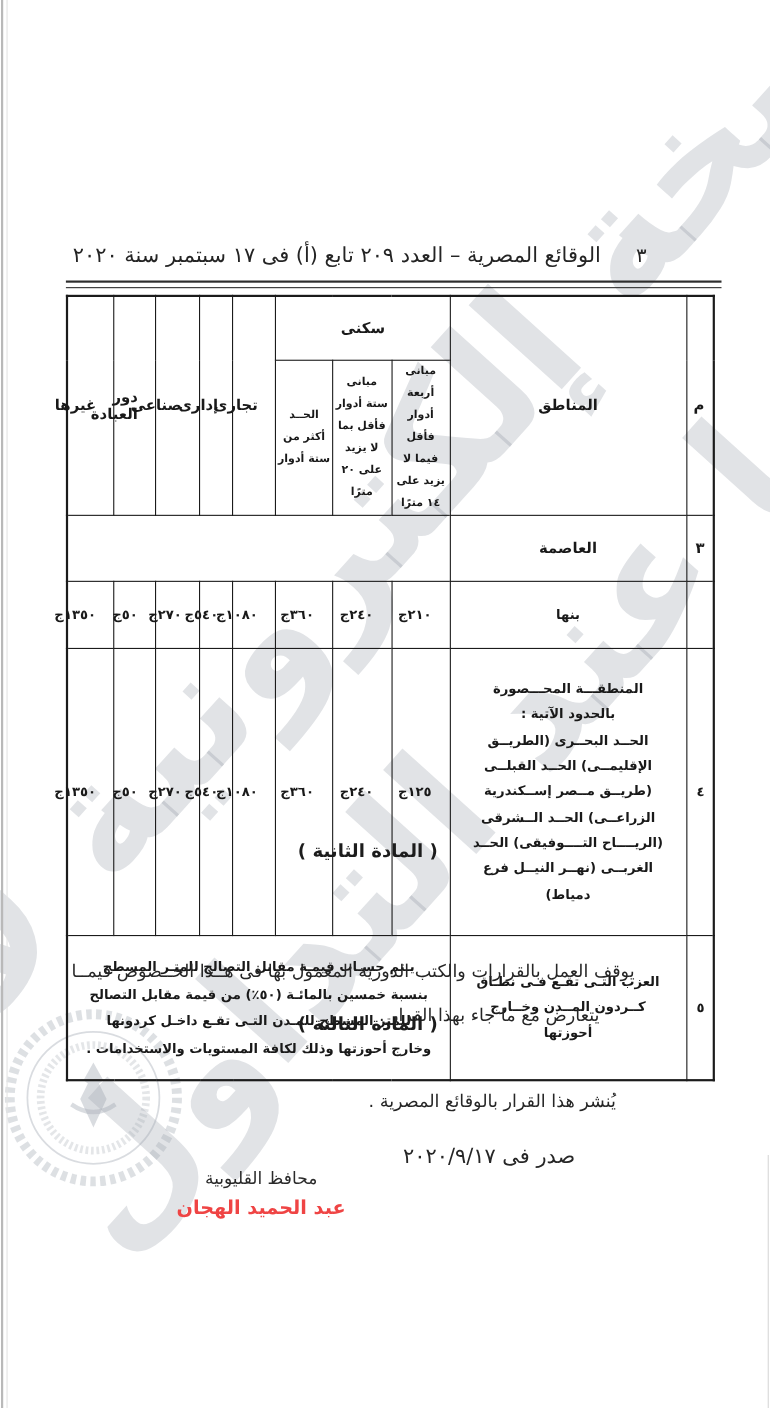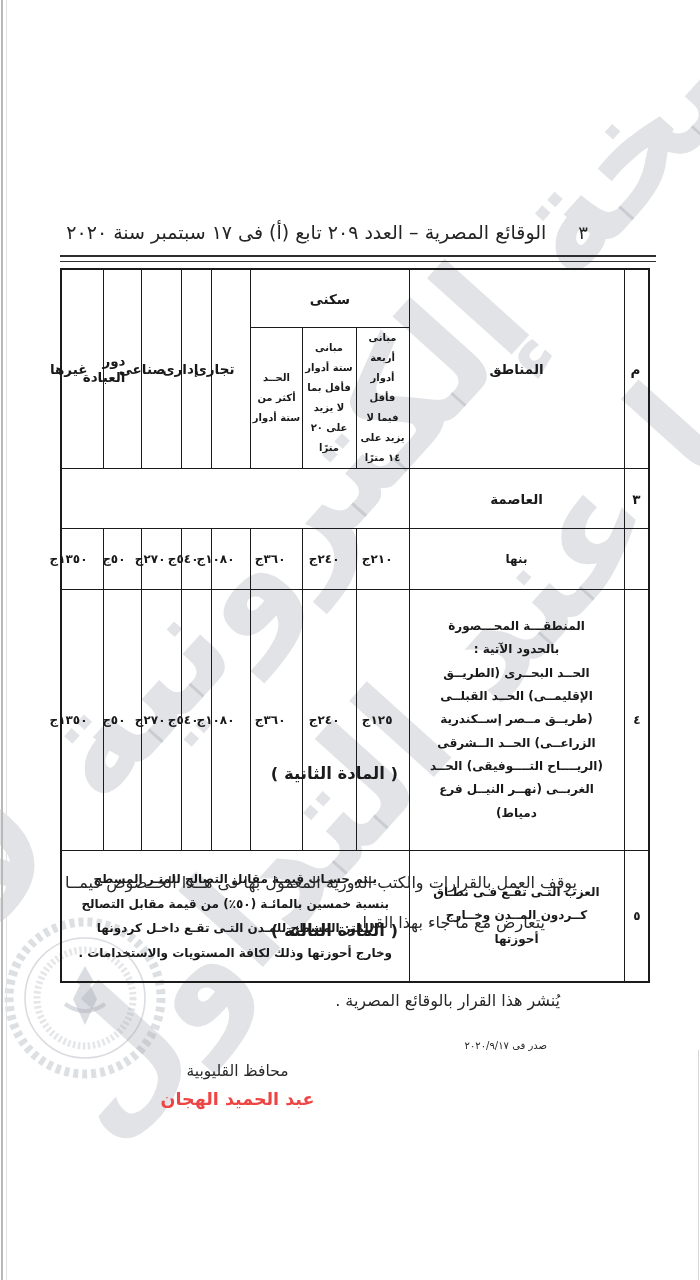--- a/index.html
+++ b/index.html
@@ -58,21 +58,21 @@
   .val{font-size:12px;}
 
   
   .center-band{position:absolute;left:62px;width:545px;text-align:center;font-weight:bold;font-size:16.5px;color:#1c1c1c;}
   .h-art2{top:764px;}
   .h-art3{top:921px;}
   .pline{position:absolute;direction:rtl;text-align:right;font-size:16px;color:#262626;margin-top:37px;}
   .p2a{top:836px;right:123px;}
   .p2b{top:876px;right:155px;}
   .p3a{top:954px;right:140px;}
-  .issued{top:1003px;right:153px;font-size:10px;}
+  .issued{top:1003px;right:177px;font-size:19px;}
   .sigblock{position:absolute;left:95px;width:285px;text-align:center;direction:rtl;}
   .sig-title{top:1062px;font-size:15.5px;color:#2a2a2a;}
   .sig-name{top:1089px;font-size:17.5px;font-weight:bold;color:#ef4444;}
 </style>
 </head>
 <body>
 
 <div class="page">
 
   <div class="watermark">

